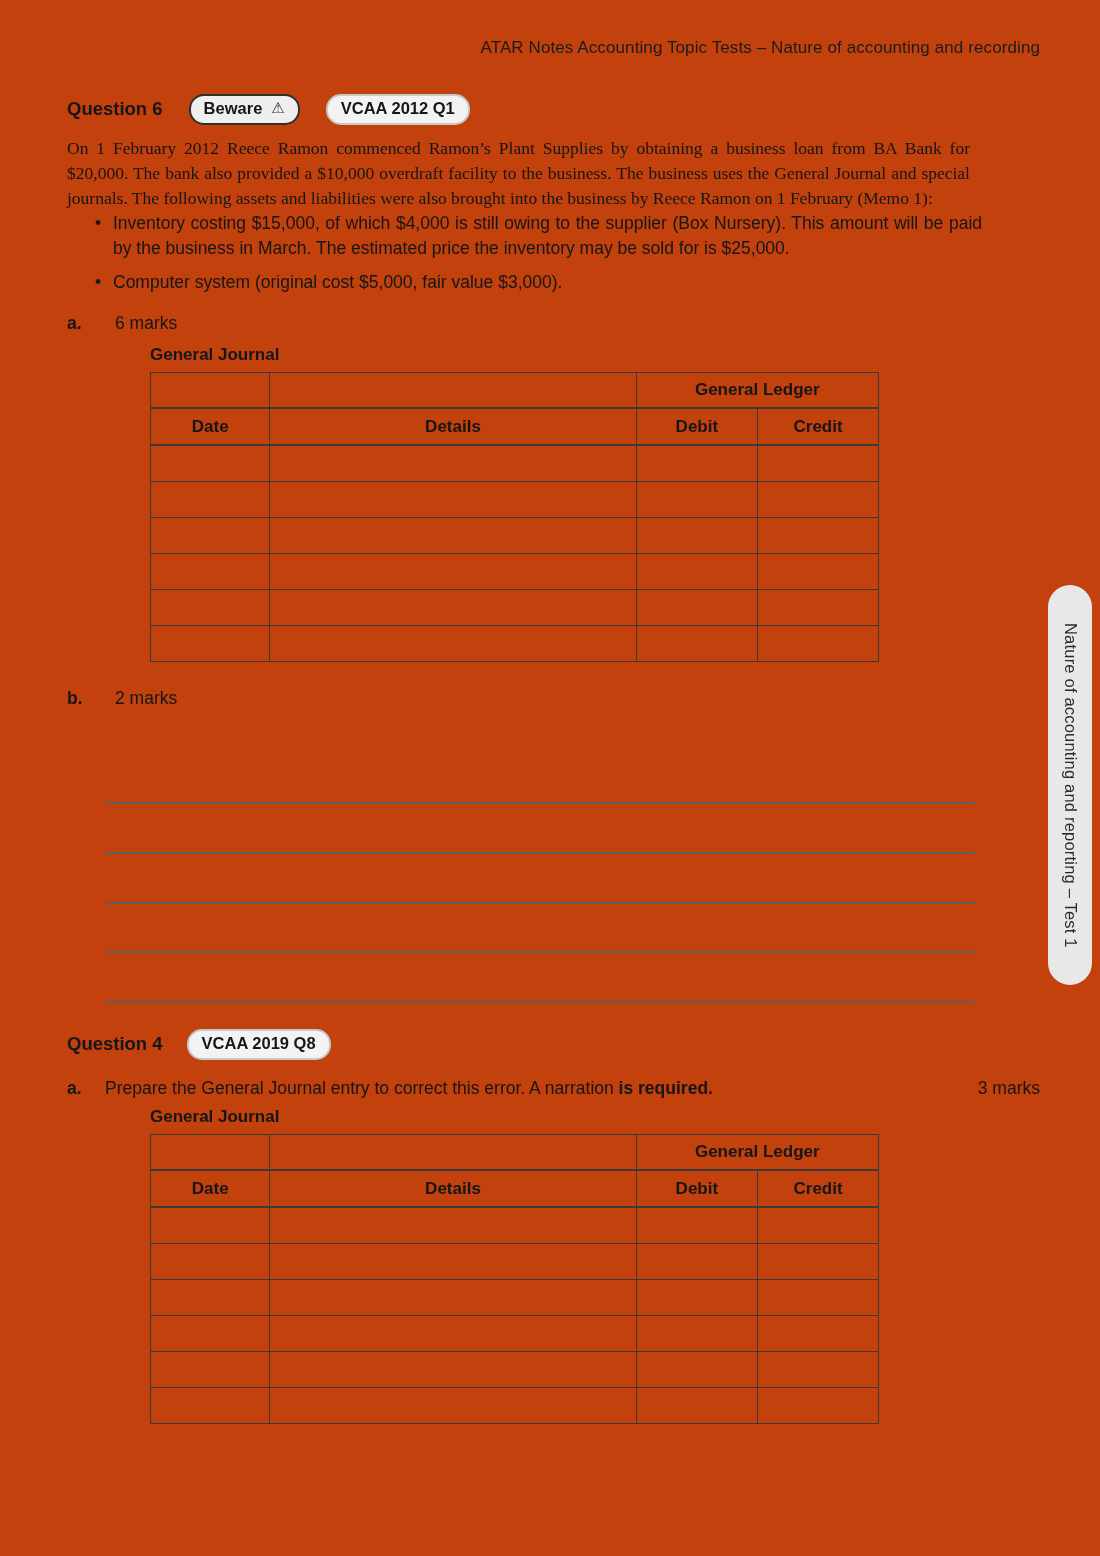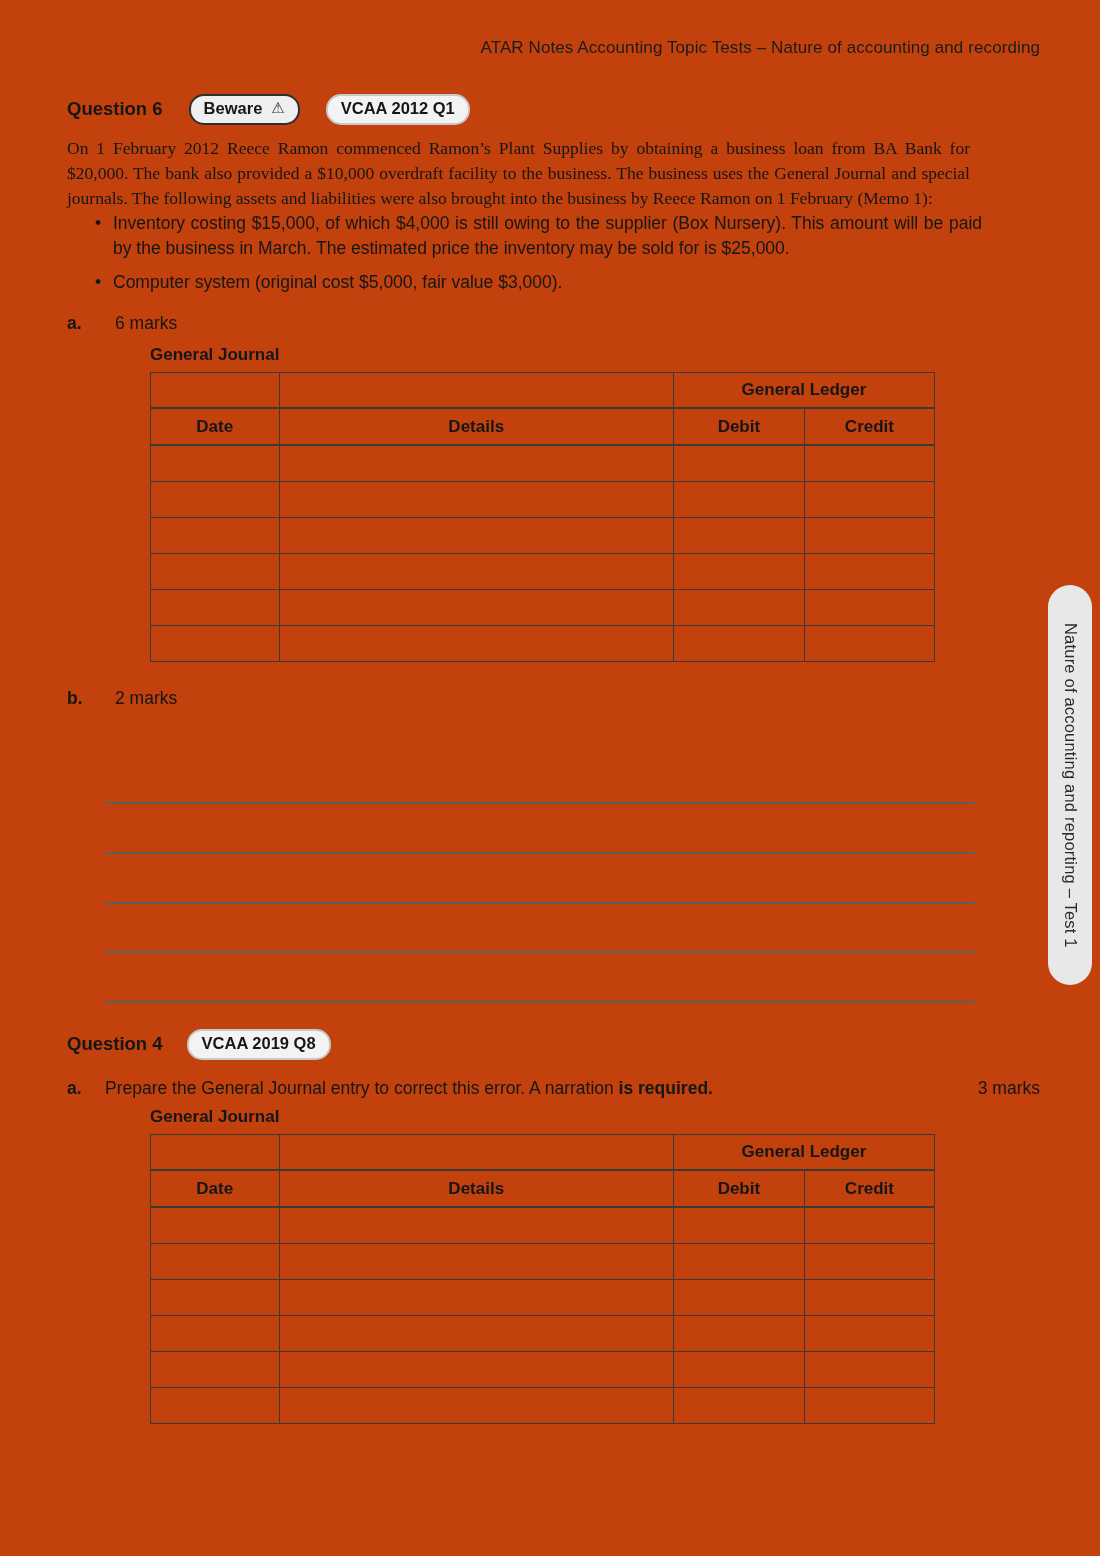--- a/index.html
+++ b/index.html
@@ -87,21 +87,21 @@
 
   
   .table-title {
     margin: 9px 0 7px 83px;
     font-size: 17px;
     font-weight: bold;
   }
   table.journal {
     border-collapse: collapse;
     margin-left: 83px;
-    width: 785px;
+    width: 729px;
     table-layout: fixed;
   }
   table.journal td, table.journal th {
     border: 1.5px solid #3a3a3a;
     font-size: 17px;
     font-weight: bold;
     text-align: center;
     vertical-align: middle;
     padding: 0;
   }

